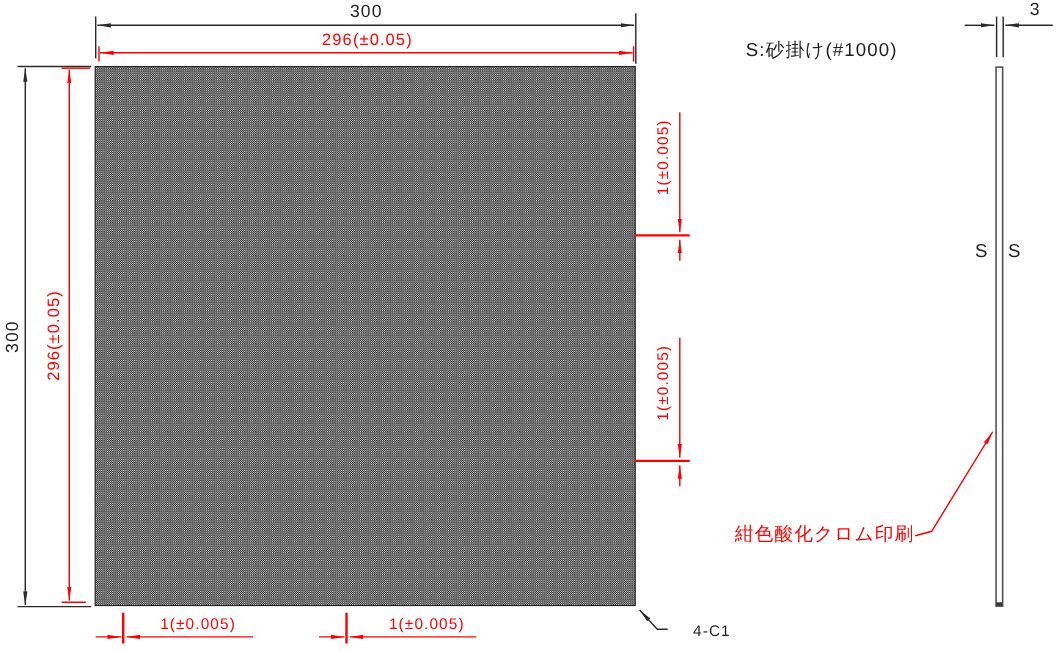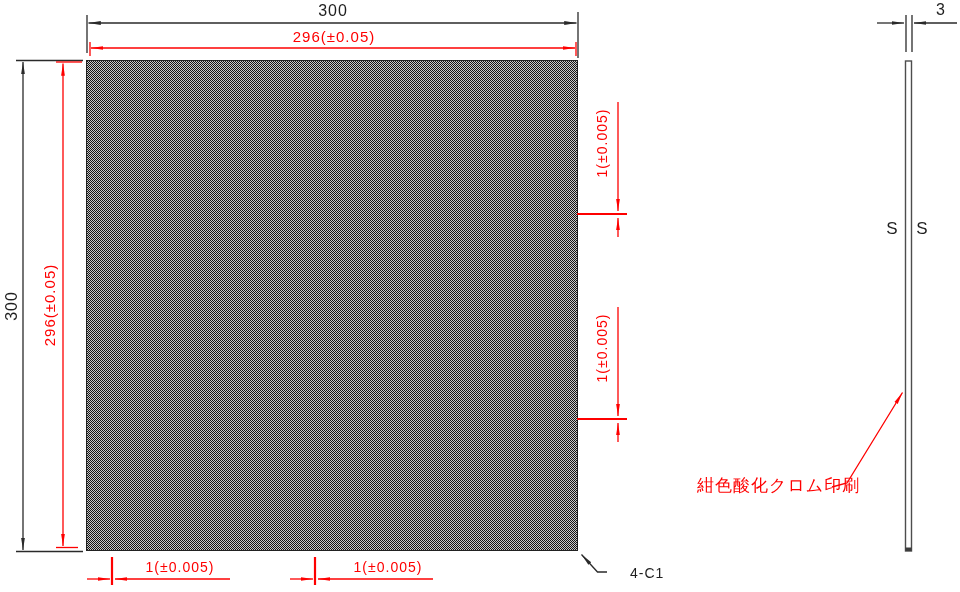--- a/index.html
+++ b/index.html
@@ -114,19 +114,20 @@
   <div class="txt dim red rot" style="left:49px;top:305px;font-size:15px;">296(±0.05)</div>
 
   <div class="txt dim-sm red rot" style="left:602px;top:143px;">1(±0.005)</div>
   <div class="txt dim-sm red rot" style="left:602px;top:348px;">1(±0.005)</div>
 
   <div class="txt dim-sm red" style="left:180px;top:567px;">1(±0.005)</div>
   <div class="txt dim-sm red" style="left:388px;top:567px;">1(±0.005)</div>
 
   <div class="txt dim-sm black left" style="left:630px;top:573px;">4-C1</div>
 
-  <div class="txt note red left" style="left:697px;top:485px;">紺色酸化クロム印刷</div>
+  <div class="txt note black left" style="left:678px;top:45px;">S:砂掛け(#1000)</div>
+  <div class="txt note red left" style="left:668px;top:485px;">紺色酸化クロム印刷</div>
 
   <div class="txt dim black" style="left:941px;top:10px;">3</div>
   <div class="txt smark black" style="left:892px;top:228px;">S</div>
   <div class="txt smark black" style="left:922px;top:228px;">S</div>
 
 </div>
 
 </body></html>

